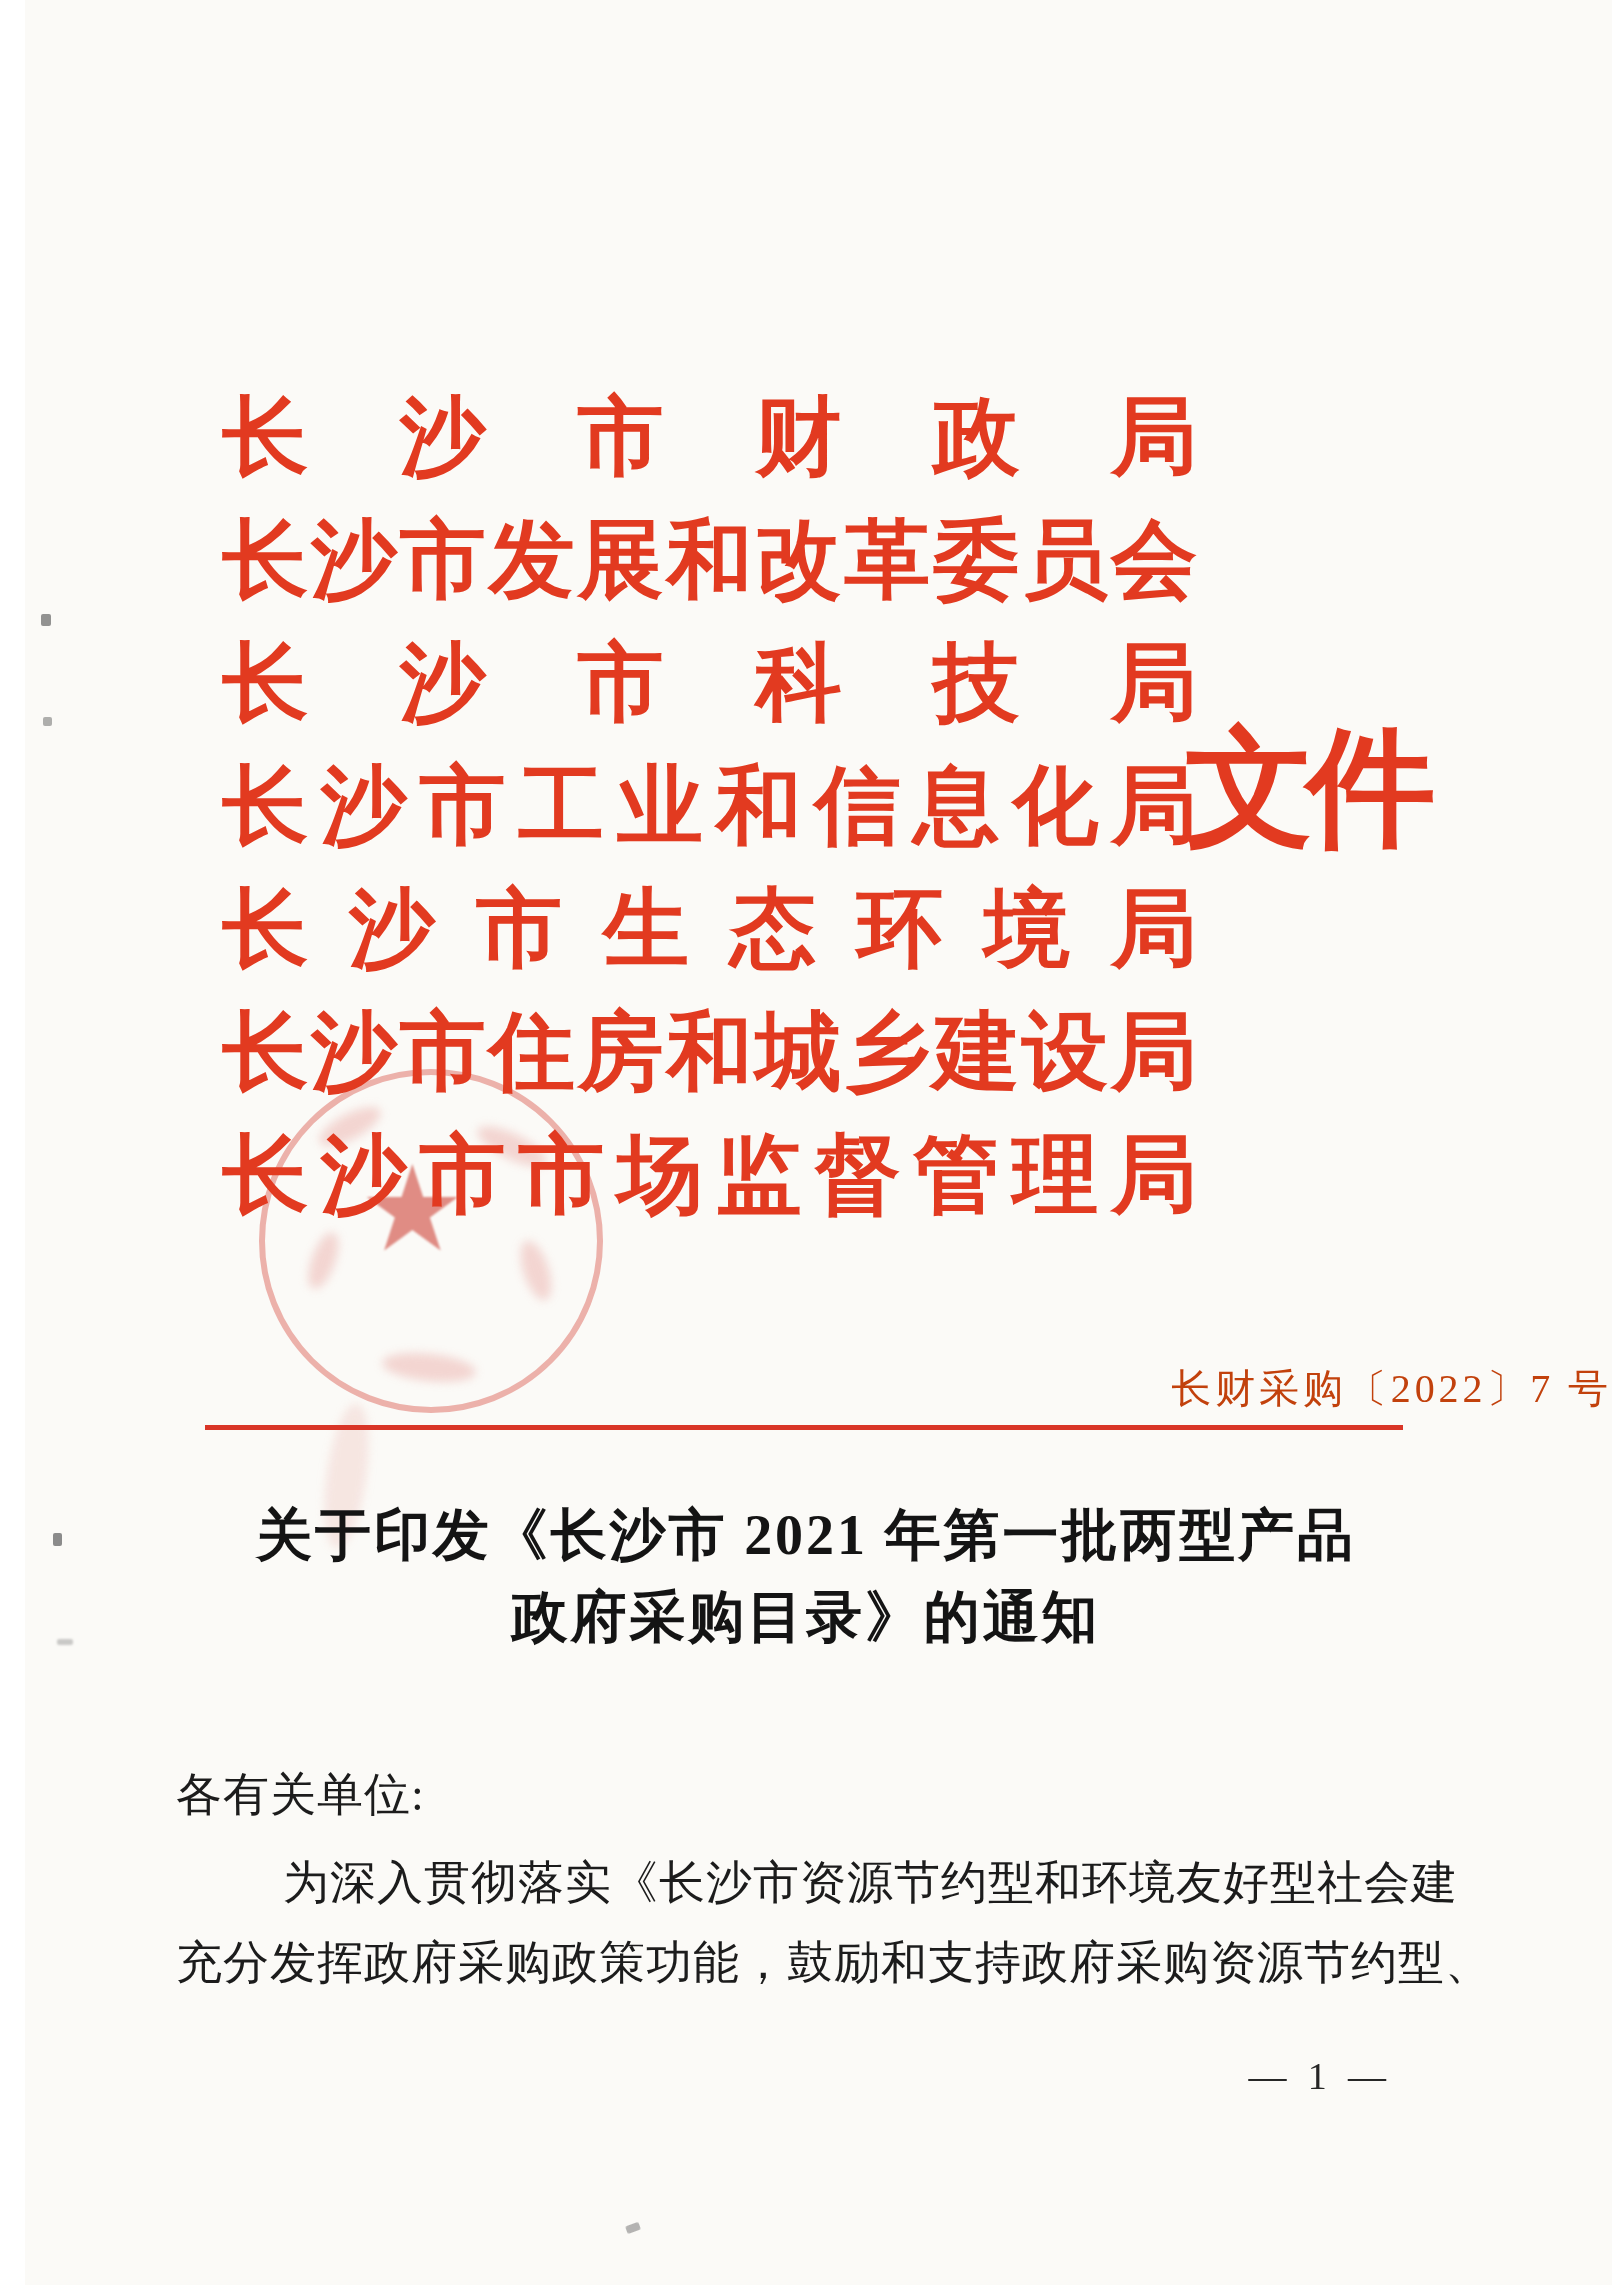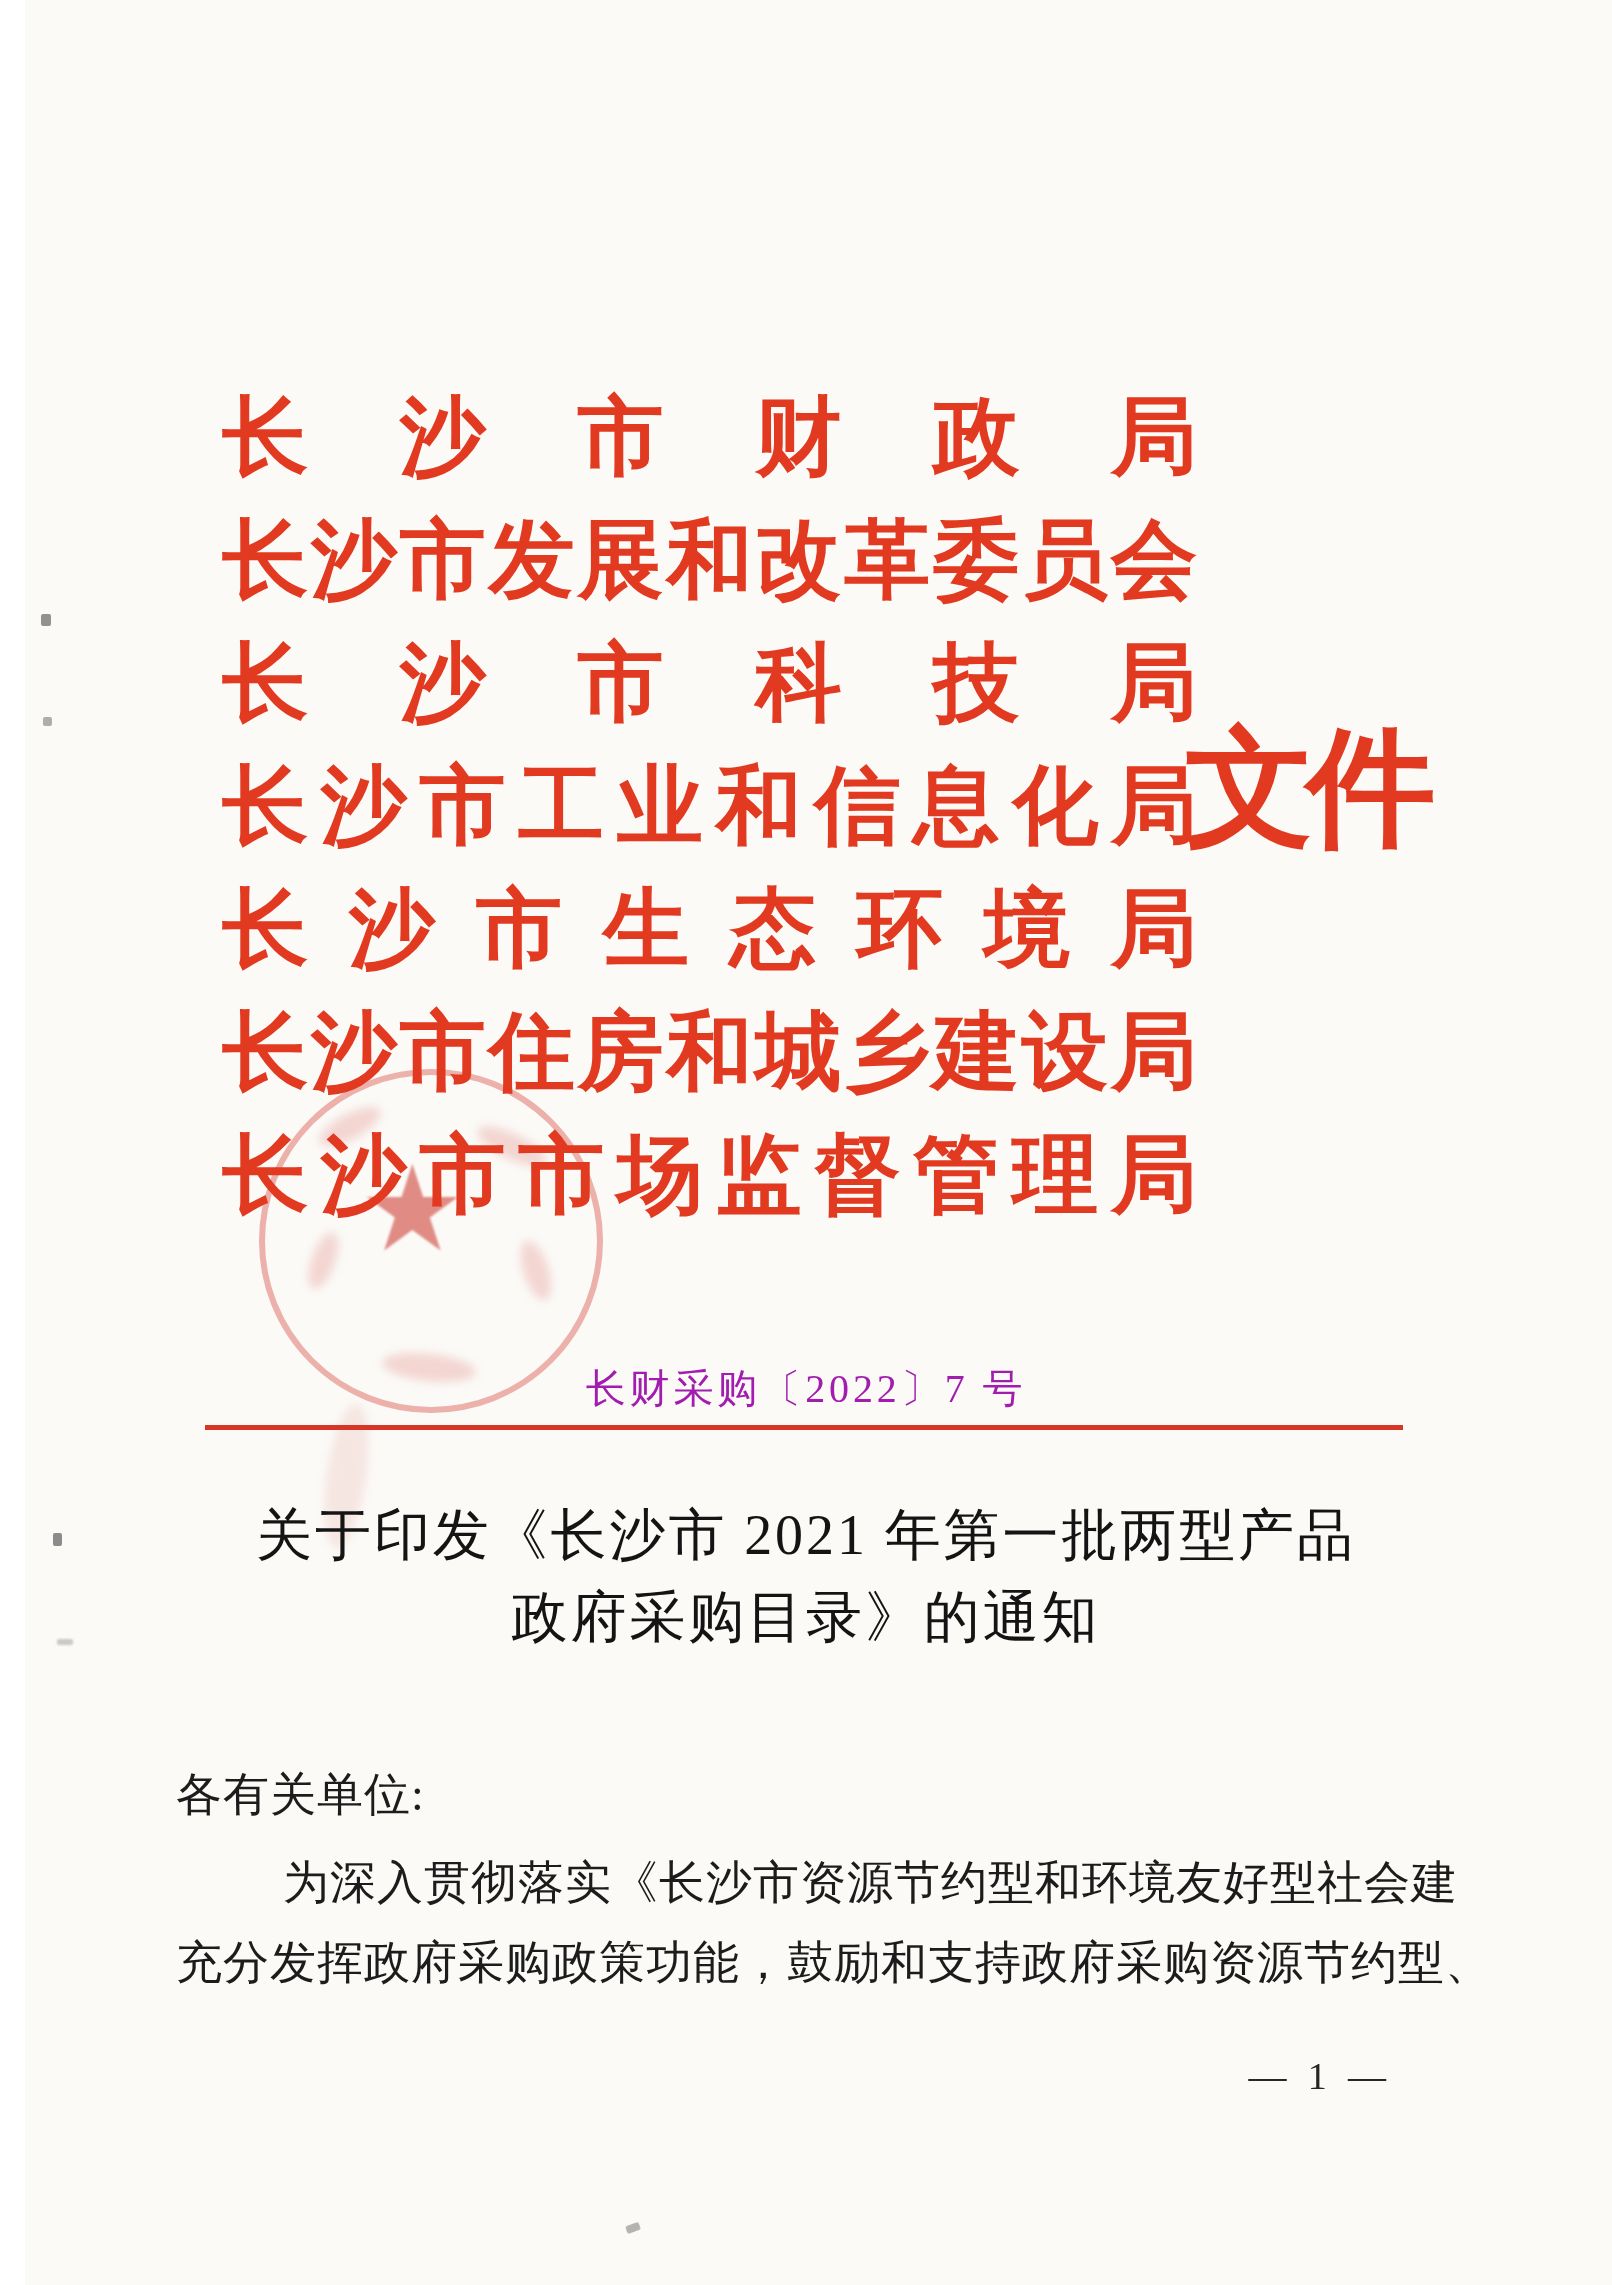--- a/index.html
+++ b/index.html
@@ -64,34 +64,34 @@
   }
   .smudge-a{left:51px;top:39px;width:68px;height:25px;transform:rotate(-28deg);}
   .smudge-b{left:209px;top:59px;width:76px;height:25px;transform:rotate(26deg);}
   .smudge-c{left:240px;top:183px;width:62px;height:25px;transform:rotate(72deg);}
   .smudge-d{left:29px;top:174px;width:59px;height:23.4px;transform:rotate(-70deg);}
   .smudge-e{left:117px;top:279px;width:94px;height:27px;transform:rotate(6deg);}
   .smudge-f{left:62px;top:328px;width:39px;height:146px;transform:rotate(8deg);background:rgba(226,140,130,0.18);}
   
   .doc-number{
     position:absolute;left:0;top:1361px;width:100%;
-    text-align:center;
-    font-size:40px;color:#a21caf;letter-spacing:3.9px;
+    text-align:right;
+    font-size:40px;color:#c2410c;letter-spacing:3.9px;
     z-index:2;
   }
   
   .red-rule{
     position:absolute;left:205px;top:1425px;width:1198px;height:4.9px;
     background:#d93527;z-index:2;
   }
   
   .title{
     position:absolute;left:0;top:1494px;width:100%;
     text-align:center;color:#141414;
-    font-weight:normal;font-size:56px;line-height:82px;
+    font-weight:bold;font-size:56px;line-height:82px;
     letter-spacing:2.9px;z-index:2;
   }
   
   .body-text{
     position:absolute;left:144px;top:1755px;width:1297px;
     font-size:46px;color:#1c1c1c;line-height:80px;
     letter-spacing:1px;z-index:2;
     white-space:nowrap;
     margin-left:32px;
   }

